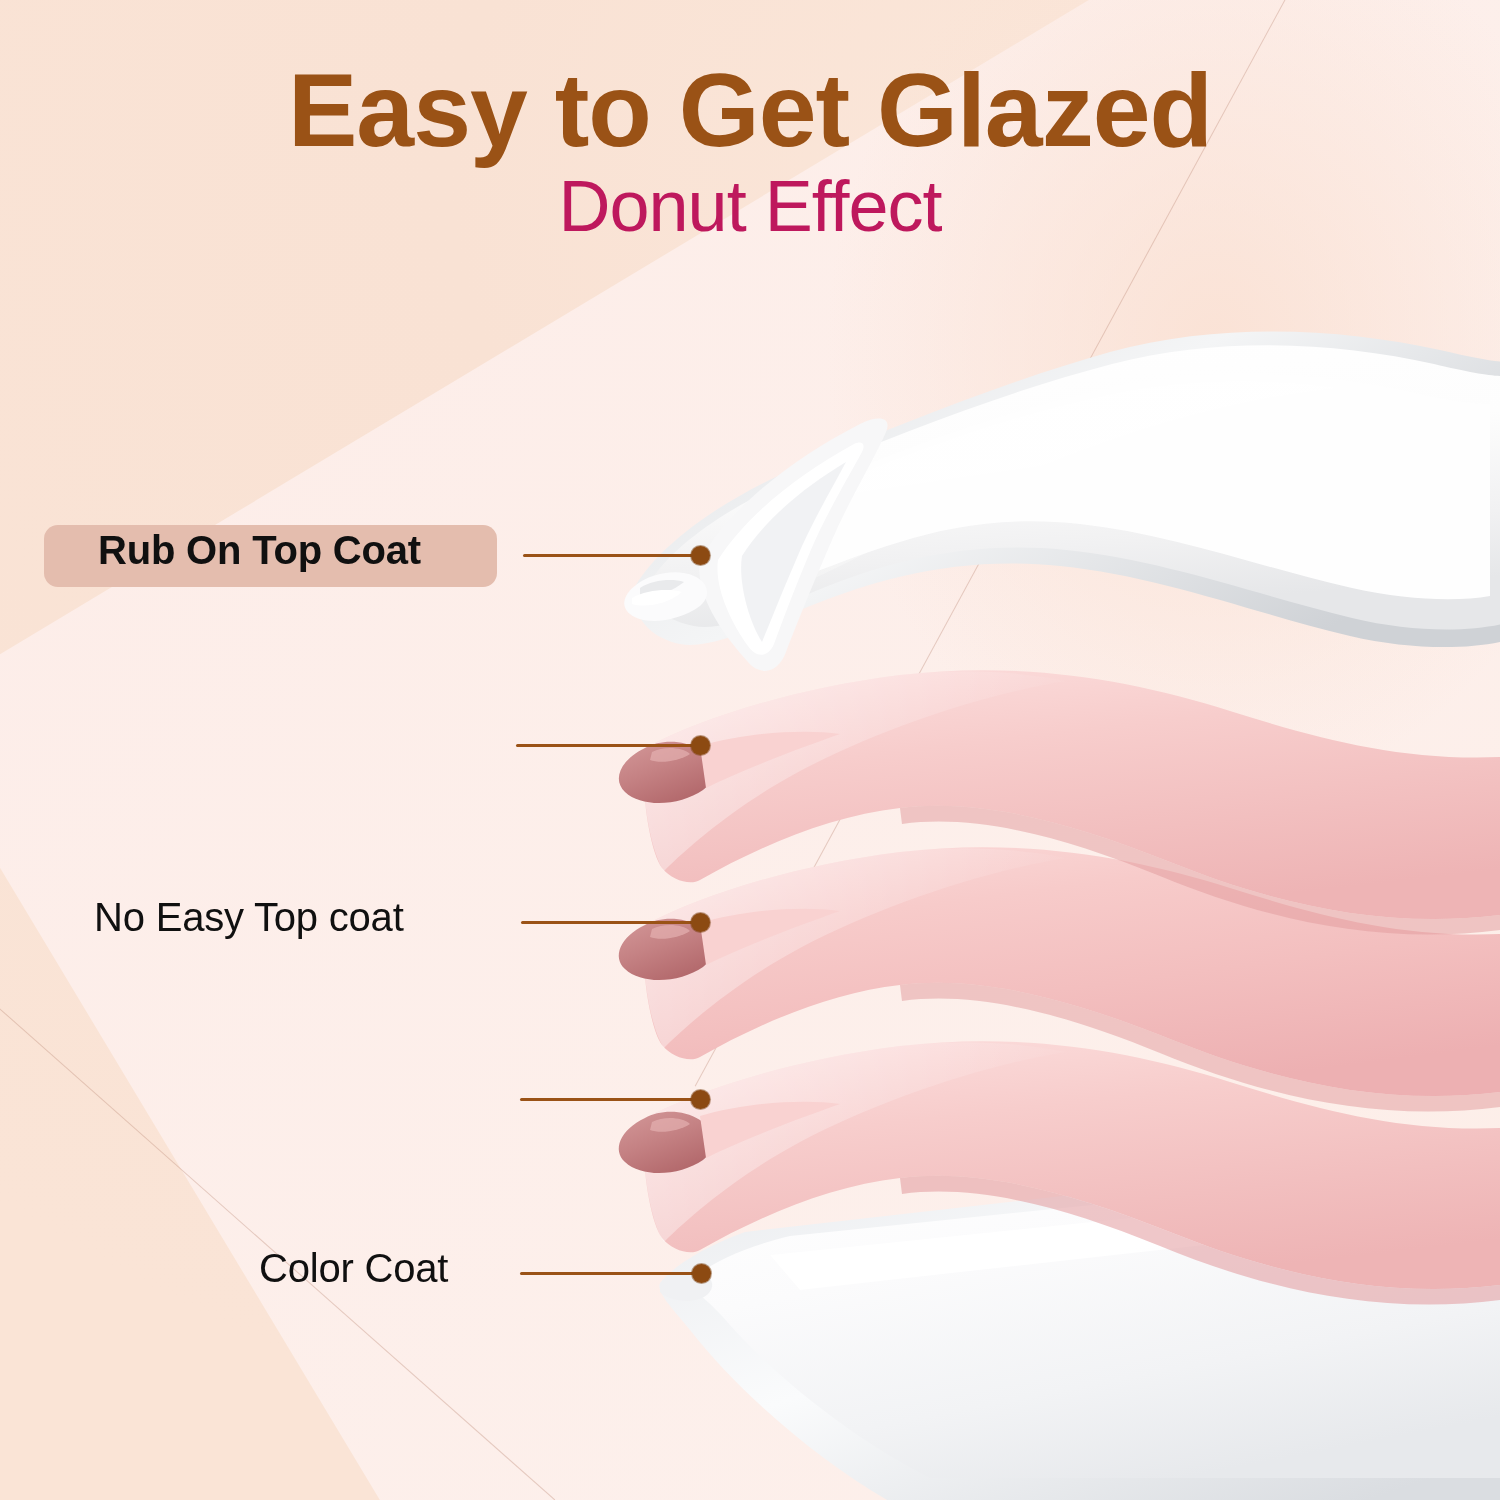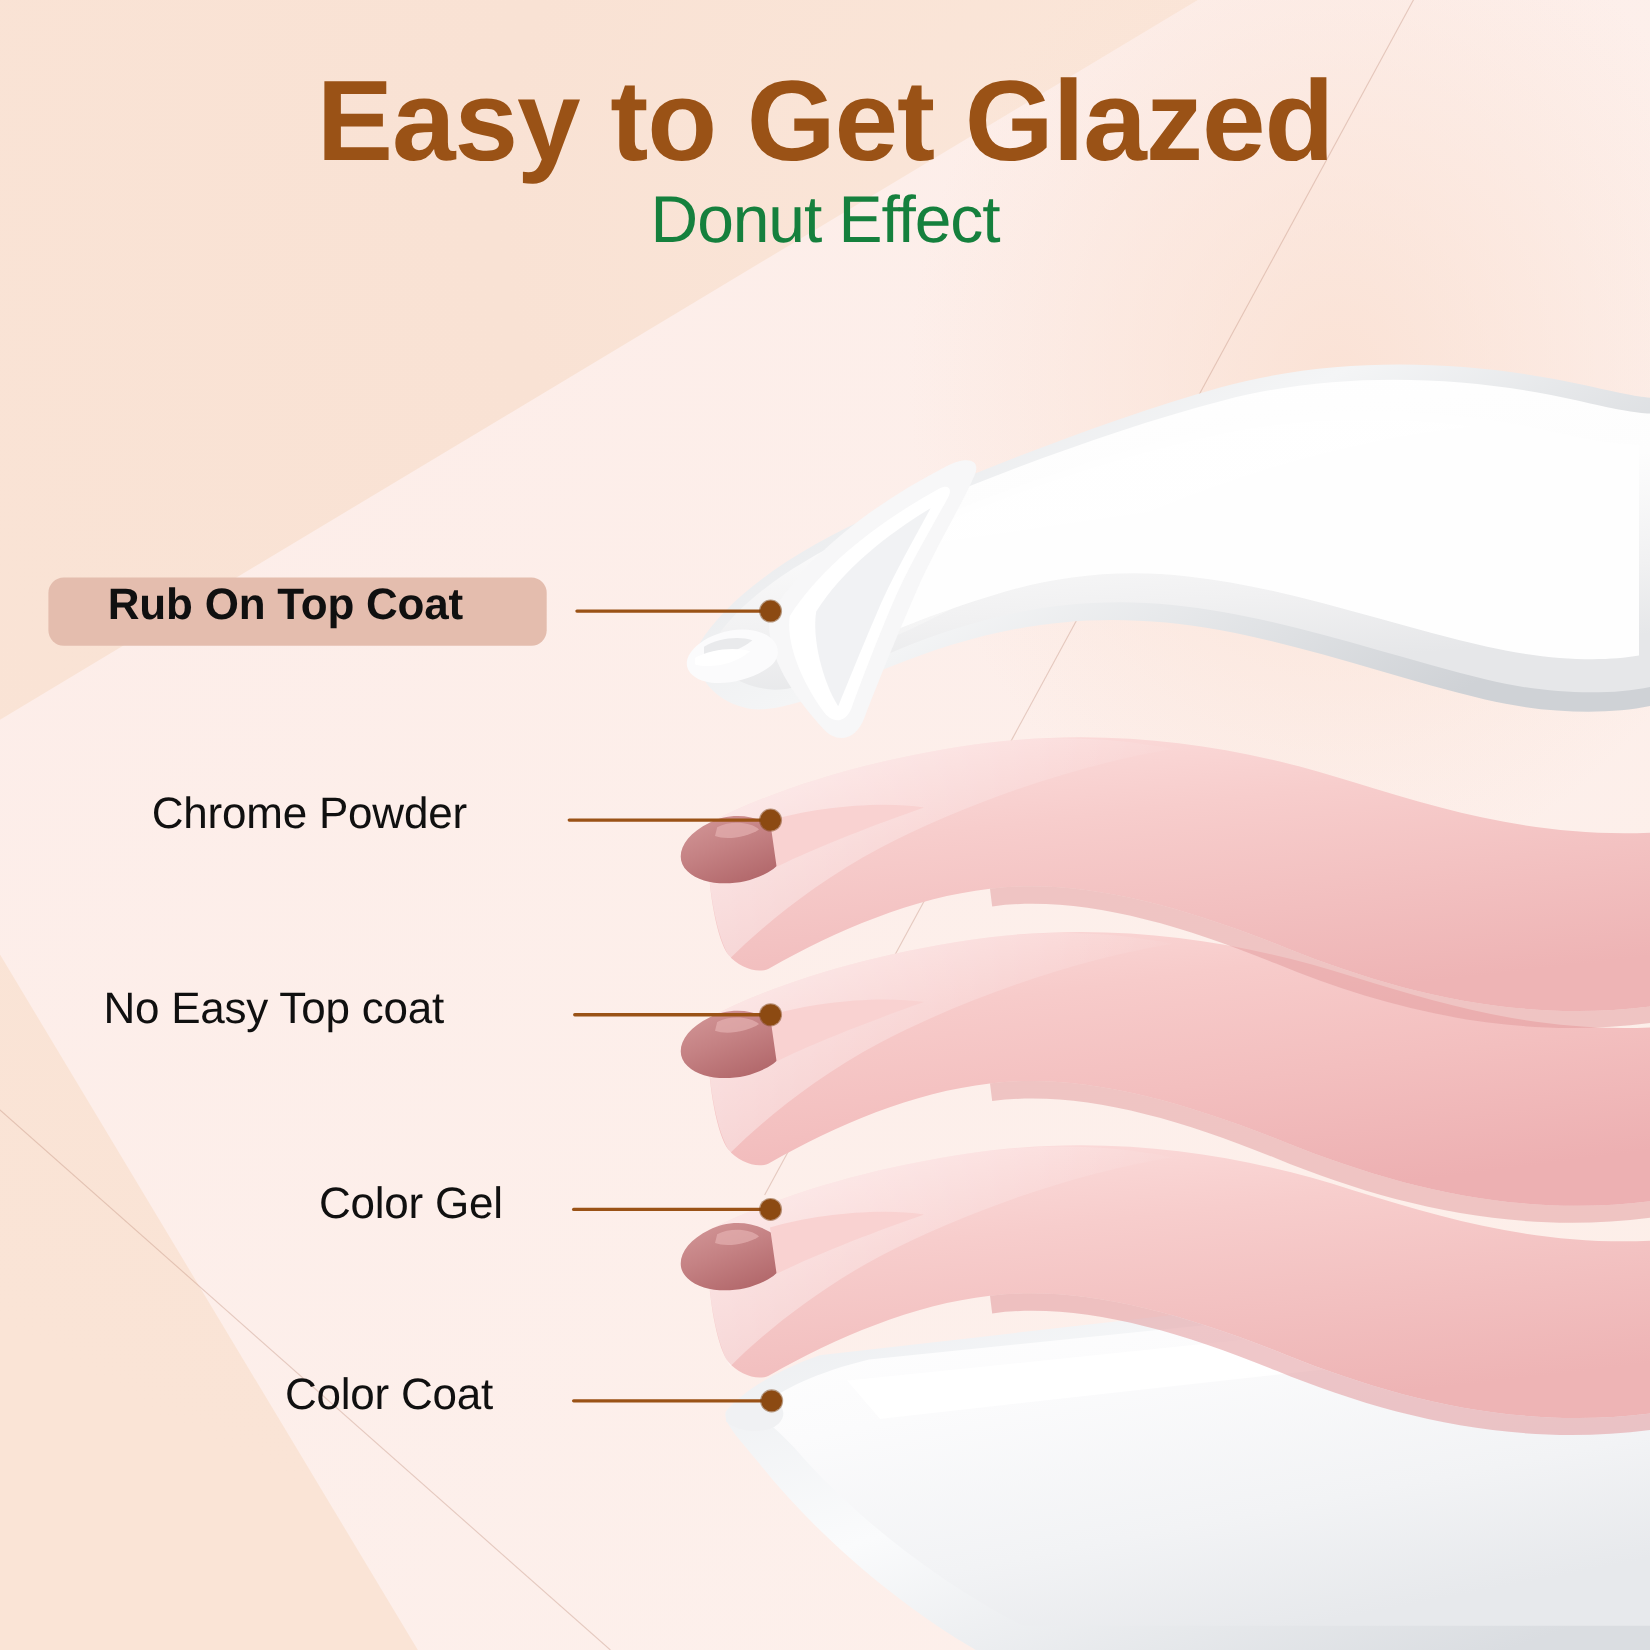--- a/index.html
+++ b/index.html
@@ -38,22 +38,22 @@
   
   .art{position:absolute;left:0;top:0;width:1500px;height:1500px;pointer-events:none;}
 
   
   .title-wrap{position:absolute;left:0;top:58px;width:1500px;text-align:center;}
   .title-line1{
     font-size:104px;line-height:1.0;font-weight:700;letter-spacing:-1px;
     color:#9a5216;white-space:nowrap;
   }
   .title-line2{
-    font-size:60px;line-height:1.08;font-weight:400;letter-spacing:-1px;
-    color:#15803d;white-space:nowrap;margin-top:6px;
+    font-size:72px;line-height:1.08;font-weight:400;letter-spacing:-1px;
+    color:#be185d;white-space:nowrap;margin-top:6px;
   }
 
   
   .label-row{position:absolute;display:flex;align-items:center;height:48px;}
   .label-text{
     font-size:40px;color:#101010;white-space:nowrap;letter-spacing:-.2px;
   }
   .label-row.active .label-text{font-weight:700;}
   .pill{
     position:absolute;border-radius:14px;background:#e4bdae;
@@ -326,35 +326,29 @@
     <div class="title-line2">Donut Effect</div>
   </div>
 
   <div class="pill" style="left:44px;top:525px;width:453px;height:62px;"></div>
   <div class="label-row active" style="left:98px;top:526px;">
     <span class="label-text">Rub On Top Coat</span>
   </div>
   <div class="leader" style="left:523px;top:554px;width:176px;"></div>
   <div class="leader-dot" style="left:691px;top:546px;"></div>
 
-  <div class="label-row" style="left:138px;top:716px;">
-    <span class="label-text">Chrome Powder</span>
-  </div>
   <div class="leader" style="left:516px;top:744px;width:183px;"></div>
   <div class="leader-dot" style="left:691px;top:736px;"></div>
 
   <div class="label-row" style="left:94px;top:893px;">
     <span class="label-text">No Easy Top coat</span>
   </div>
   <div class="leader" style="left:521px;top:921px;width:178px;"></div>
   <div class="leader-dot" style="left:691px;top:913px;"></div>
 
-  <div class="label-row" style="left:290px;top:1070px;">
-    <span class="label-text">Color Gel</span>
-  </div>
   <div class="leader" style="left:520px;top:1098px;width:179px;"></div>
   <div class="leader-dot" style="left:691px;top:1090px;"></div>
 
   <div class="label-row" style="left:259px;top:1244px;">
     <span class="label-text">Color Coat</span>
   </div>
   <div class="leader" style="left:520px;top:1272px;width:180px;"></div>
   <div class="leader-dot" style="left:692px;top:1264px;"></div>
 
 </div>

